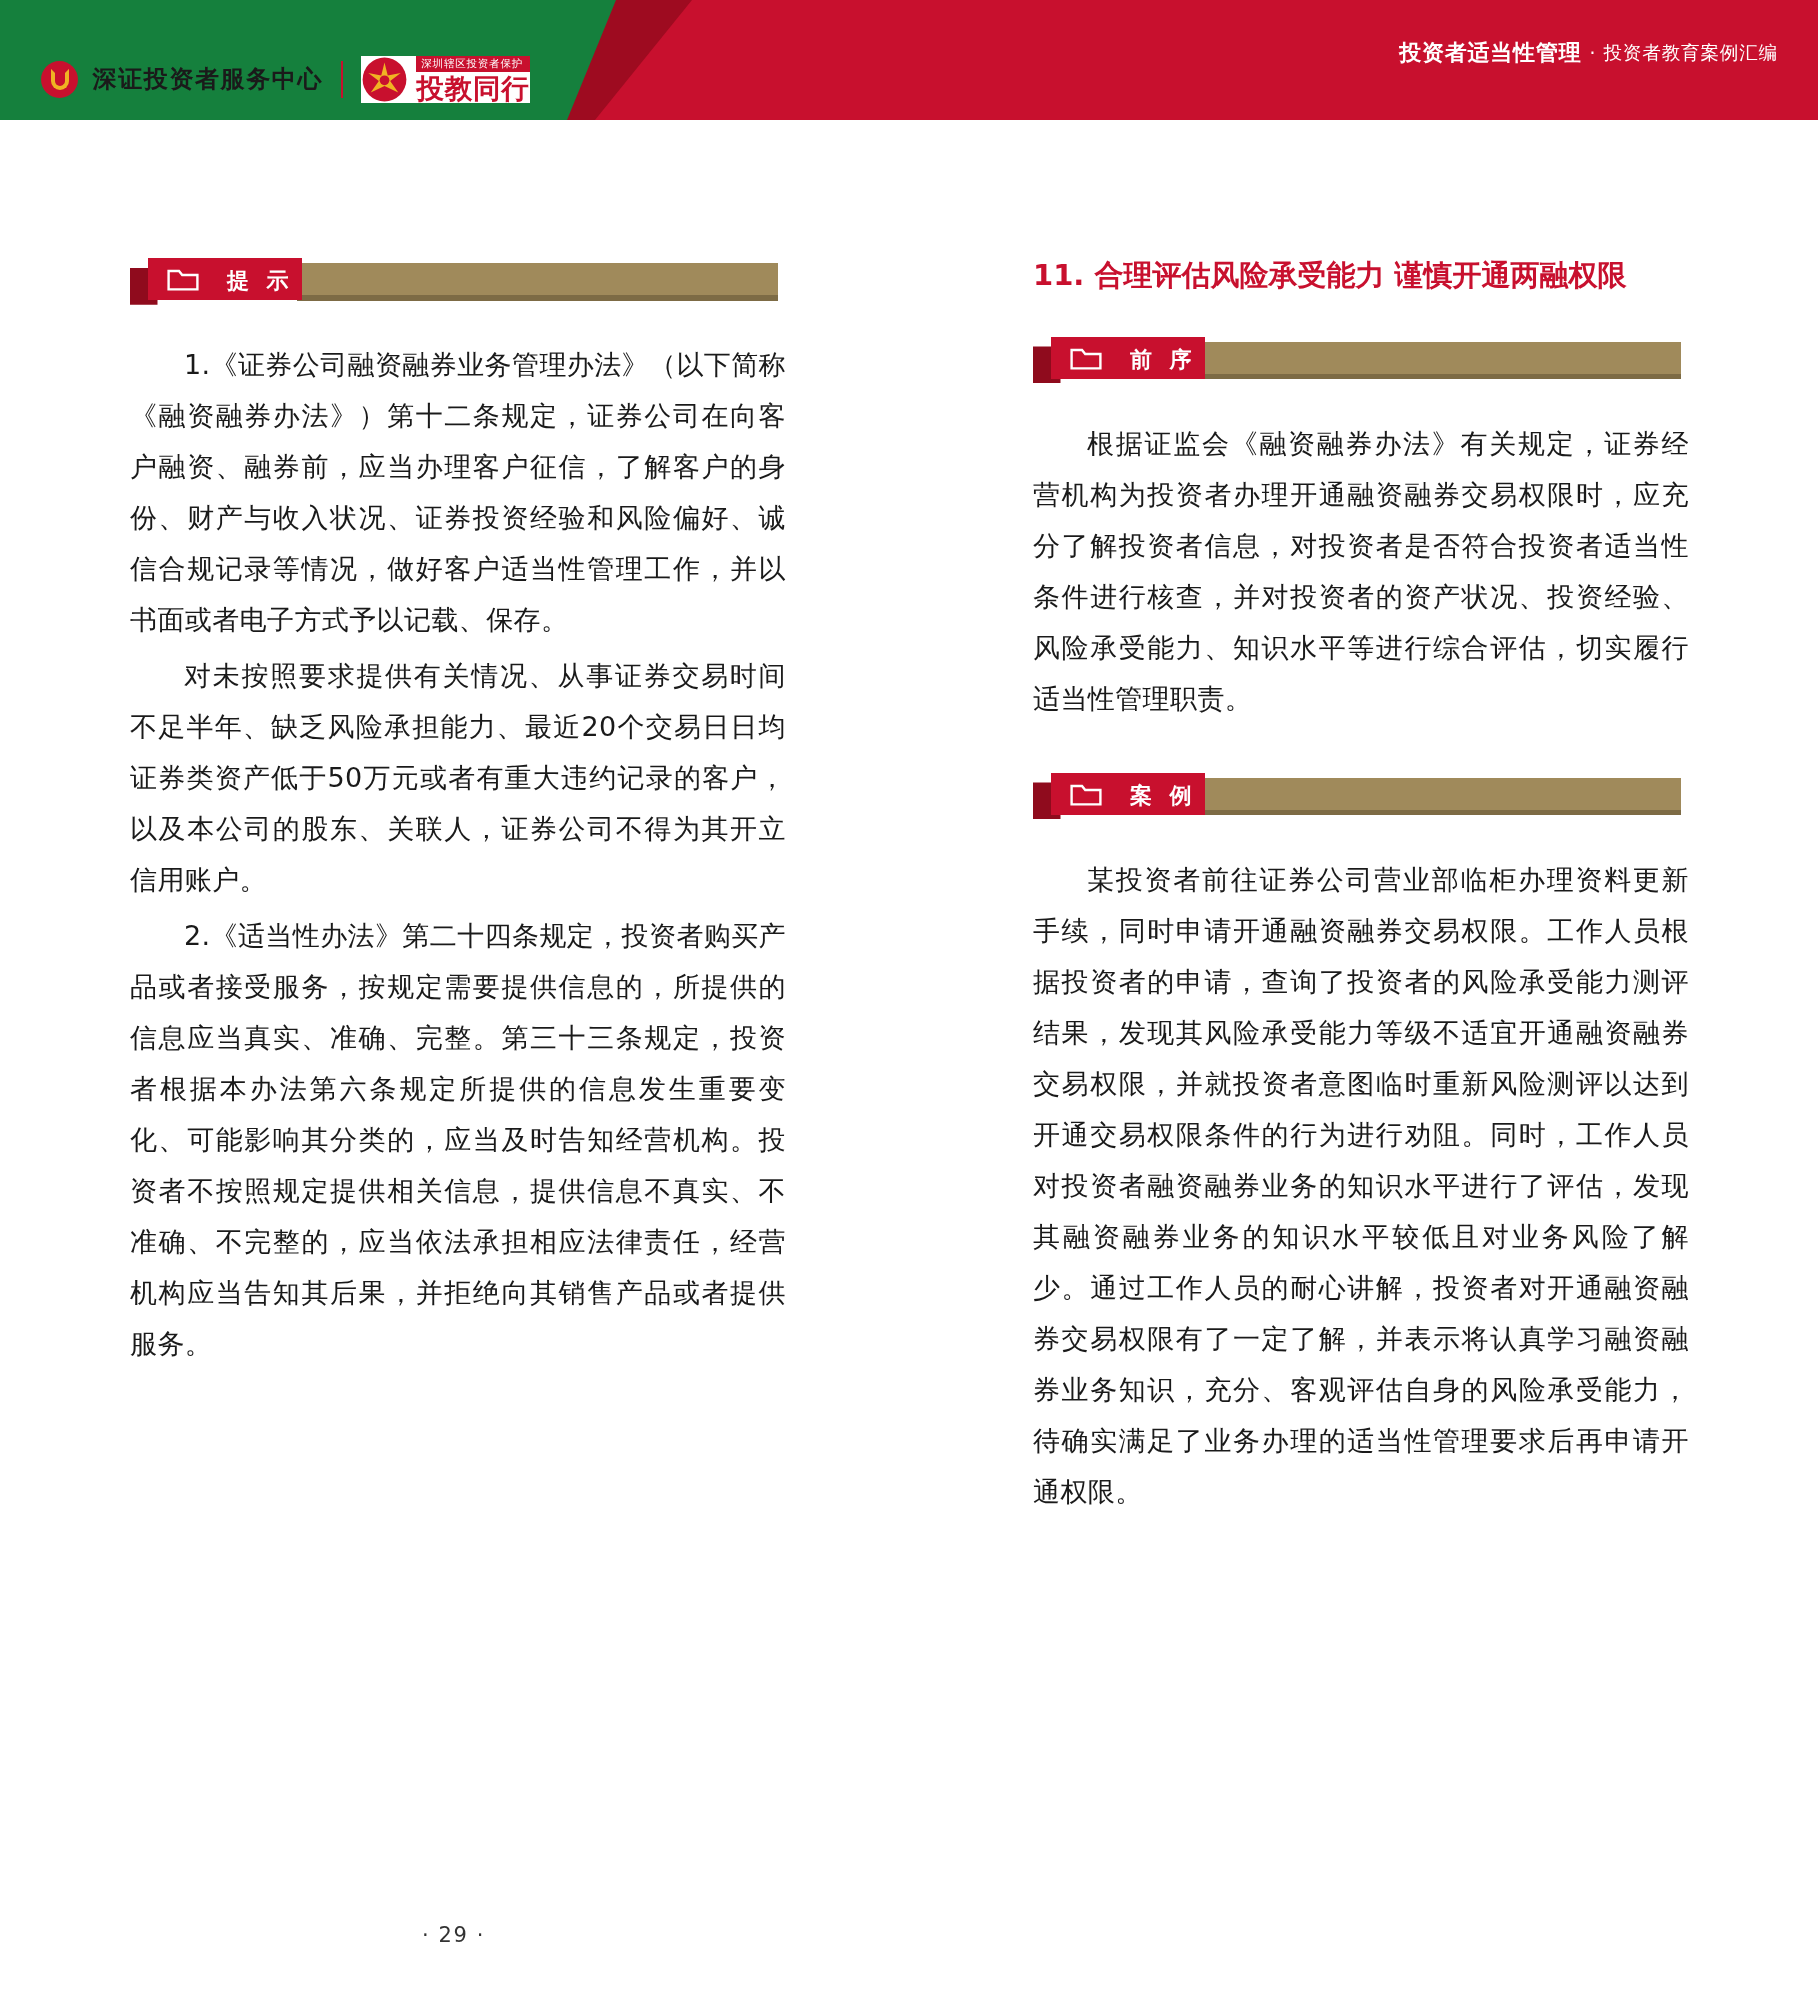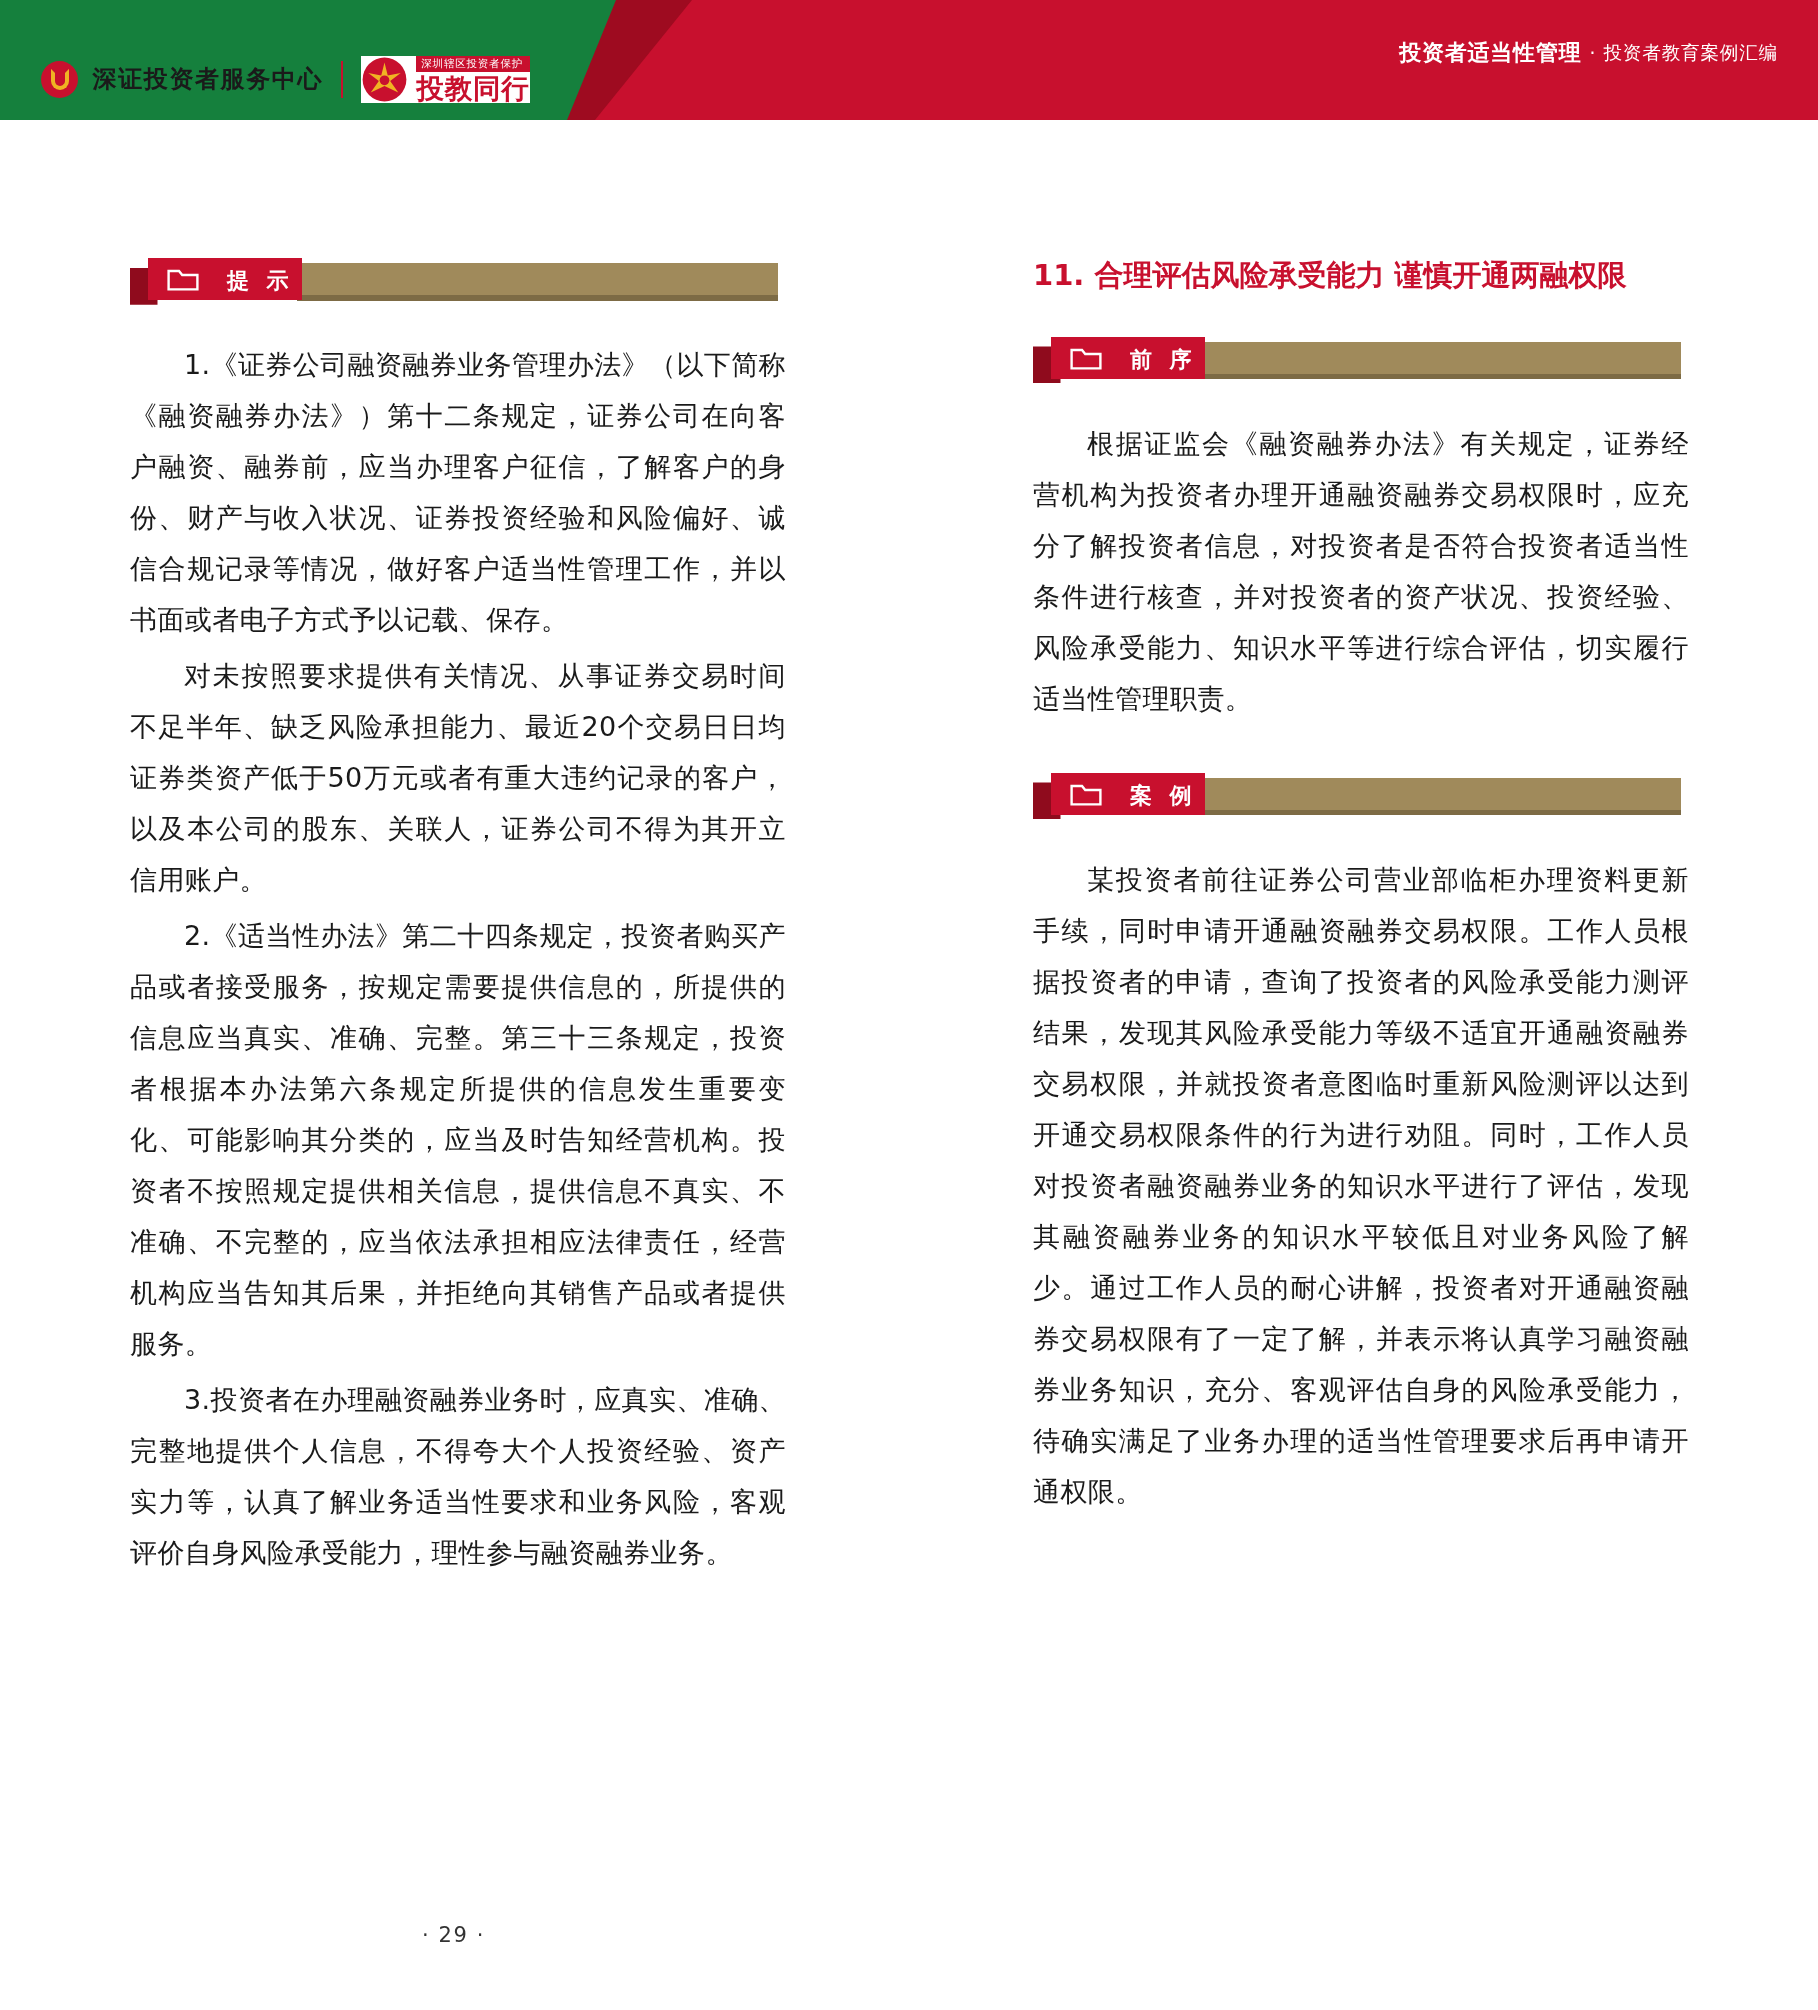--- a/index.html
+++ b/index.html
@@ -286,21 +286,20 @@
             <path d="M2 6 L15 6 L19 11 L38 11 L38 29 L2 29 Z" fill="none" stroke="#ffffff" stroke-width="3"></path>
           </svg>
         </span>
       </div>
       <div class="banner-label">提 示</div>
     </div>
 
     <p class="para">1.《证券公司融资融券业务管理办法》（以下简称《融资融券办法》）第十二条规定，证券公司在向客户融资、融券前，应当办理客户征信，了解客户的身份、财产与收入状况、证券投资经验和风险偏好、诚信合规记录等情况，做好客户适当性管理工作，并以书面或者电子方式予以记载、保存。</p>
     <p class="para">对未按照要求提供有关情况、从事证券交易时间不足半年、缺乏风险承担能力、最近20个交易日日均证券类资产低于50万元或者有重大违约记录的客户，以及本公司的股东、关联人，证券公司不得为其开立信用账户。</p>
     <p class="para">2.《适当性办法》第二十四条规定，投资者购买产品或者接受服务，按规定需要提供信息的，所提供的信息应当真实、准确、完整。第三十三条规定，投资者根据本办法第六条规定所提供的信息发生重要变化、可能影响其分类的，应当及时告知经营机构。投资者不按照规定提供相关信息，提供信息不真实、不准确、不完整的，应当依法承担相应法律责任，经营机构应当告知其后果，并拒绝向其销售产品或者提供服务。</p>
-    <p class="para">3.投资者在办理融资融券业务时，应真实、准确、完整地提供个人信息，不得夸大个人投资经验、资产实力等，认真了解业务适当性要求和业务风险，客观评价自身风险承受能力，理性参与融资融券业务。</p>
   </div>
 
   <div class="column col-right">
 
     <h2 class="section-title">11. 合理评估风险承受能力 谨慎开通两融权限</h2>
 
     <div class="banner">
       <div class="banner-bar"></div>
       <div class="banner-bar-shadow"></div>
       <div class="banner-tail"></div>

